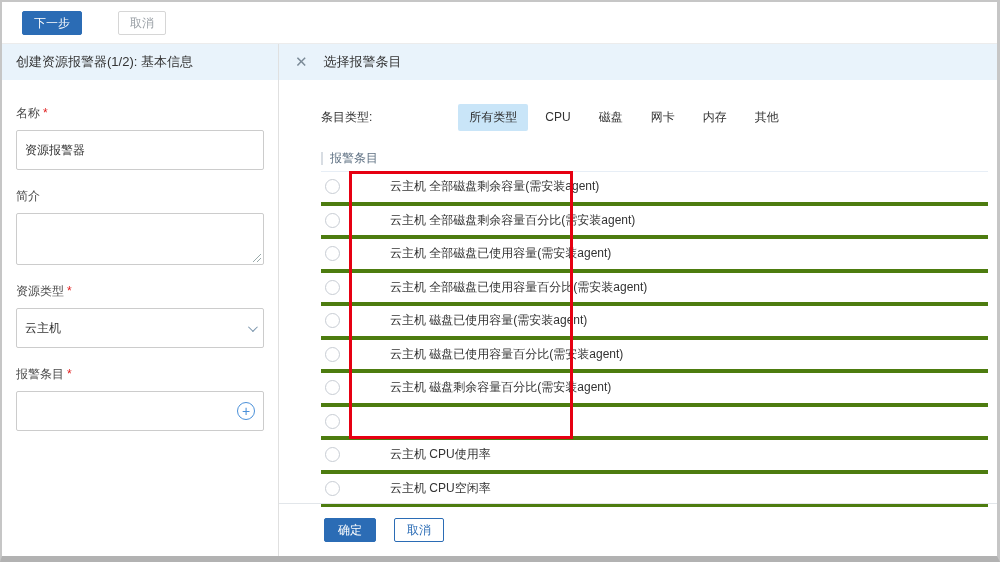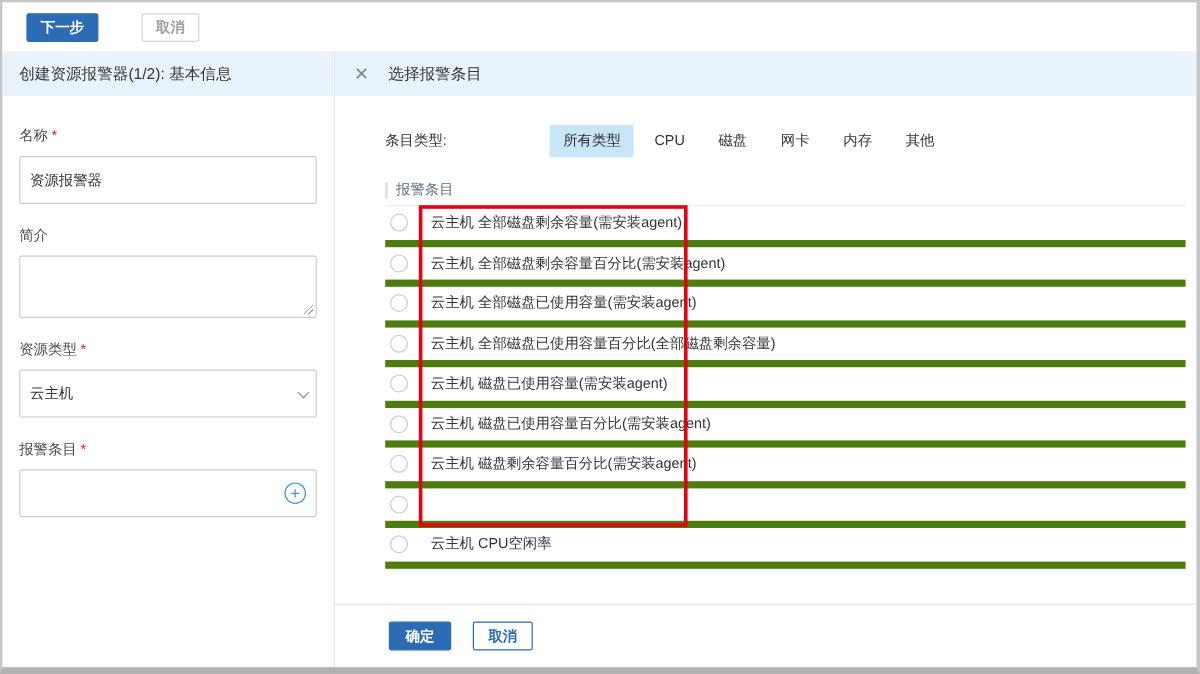--- a/index.html
+++ b/index.html
@@ -13,21 +13,21 @@
     background:#fff; overflow:hidden;
     display:flex; flex-direction:column;
   }
 
   
   .toolbar {
     height:42px; flex:0 0 42px; display:flex; align-items:center;
     padding-left:20px; background:#fff; border-bottom:1px solid #ececec;
   }
   .btn { font-size:12px; line-height:1; cursor:pointer; border-radius:2px;
-         display:inline-flex; align-items:center; justify-content:center;font-weight:bold; }
+         display:inline-flex; align-items:center; justify-content:center; }
   .btn-primary { background:#2b6cb5; color:#fff; border:1px solid #2b6cb5;
                  width:60px; height:24px; }
   .btn-gray { background:#fff; color:#9aa0a6; border:1px solid #d6d6d6;
               width:48px; height:24px; margin-left:36px; }
 
   
   .main { flex:1; display:flex; min-height:0; }
 
   .left-panel { width:277px; flex:0 0 277px; border-right:1px solid #e0e0e0;
                 display:flex; flex-direction:column; }
@@ -72,21 +72,21 @@
   .tabs { display:flex; align-items:center; gap:6px;margin-left:36px; }
   .tab { font-size:12px; color:#333; padding:5px 11px; cursor:pointer; border-radius:2px; }
   .tab.selected { background:#c9e5f8; color:#2b2b2b; }
 
   .item-table { width:667px; margin-top:16px; }
   .t-header { height:27px; display:flex; align-items:center;
               border-bottom:1px solid #e7eef6; }
   .col-bar { width:2px; height:13px; background:#d8dde3; margin-right:7px; }
   .t-header-label { font-size:12px; color:#5f7183; }
   .t-row { height:33.5px; display:flex; align-items:center;
-           border-bottom:6px solid #4d7c0f; cursor:pointer; }
+           border-bottom:4px solid #4d7c0f; cursor:pointer;gap:31px; }
   .radio { width:15px; height:15px; border:1px solid #c8cdd4; border-radius:50%;
            margin-left:4px; margin-right:19px; flex:0 0 15px; background:#fff;
            cursor:pointer; }
   .t-row-label { font-size:12px; color:#333; }
 
   .highlight-rect { position:absolute; left:70px; top:127px; width:224px; height:268px;
                     border:3px solid #e60012; pointer-events:none; }
 
   .rp-footer { flex:0 0 53px; border-top:1px solid #e2e6ea; margin-top:auto;
                display:flex; align-items:center; padding-left:45px; }
@@ -176,36 +176,40 @@
           <div class="t-row">
             <span class="radio"></span>
             <span class="t-row-label">云主机 全部磁盘剩余容量百分比(需安装agent)</span>
           </div>
           <div class="t-row">
             <span class="radio"></span>
             <span class="t-row-label">云主机 全部磁盘已使用容量(需安装agent)</span>
           </div>
           <div class="t-row">
             <span class="radio"></span>
-            <span class="t-row-label">云主机 全部磁盘已使用容量百分比(全部磁盘剩余容量)</span>
+            <span class="t-row-label">云主机 全部磁盘已使用容量百分比(需安装agent)</span>
           </div>
           <div class="t-row">
             <span class="radio"></span>
             <span class="t-row-label">云主机 磁盘已使用容量(需安装agent)</span>
           </div>
           <div class="t-row">
             <span class="radio"></span>
             <span class="t-row-label">云主机 磁盘已使用容量百分比(需安装agent)</span>
           </div>
           <div class="t-row">
             <span class="radio"></span>
             <span class="t-row-label">云主机 磁盘剩余容量百分比(需安装agent)</span>
           </div>
           <div class="t-row">
             <span class="radio"></span>
+          </div>
+          <div class="t-row">
+            <span class="radio"></span>
+            <span class="t-row-label">云主机 CPU使用率</span>
           </div>
           <div class="t-row">
             <span class="radio"></span>
             <span class="t-row-label">云主机 CPU空闲率</span>
           </div>
         </div>
       </div>
 
       <div class="highlight-rect"></div>
 

